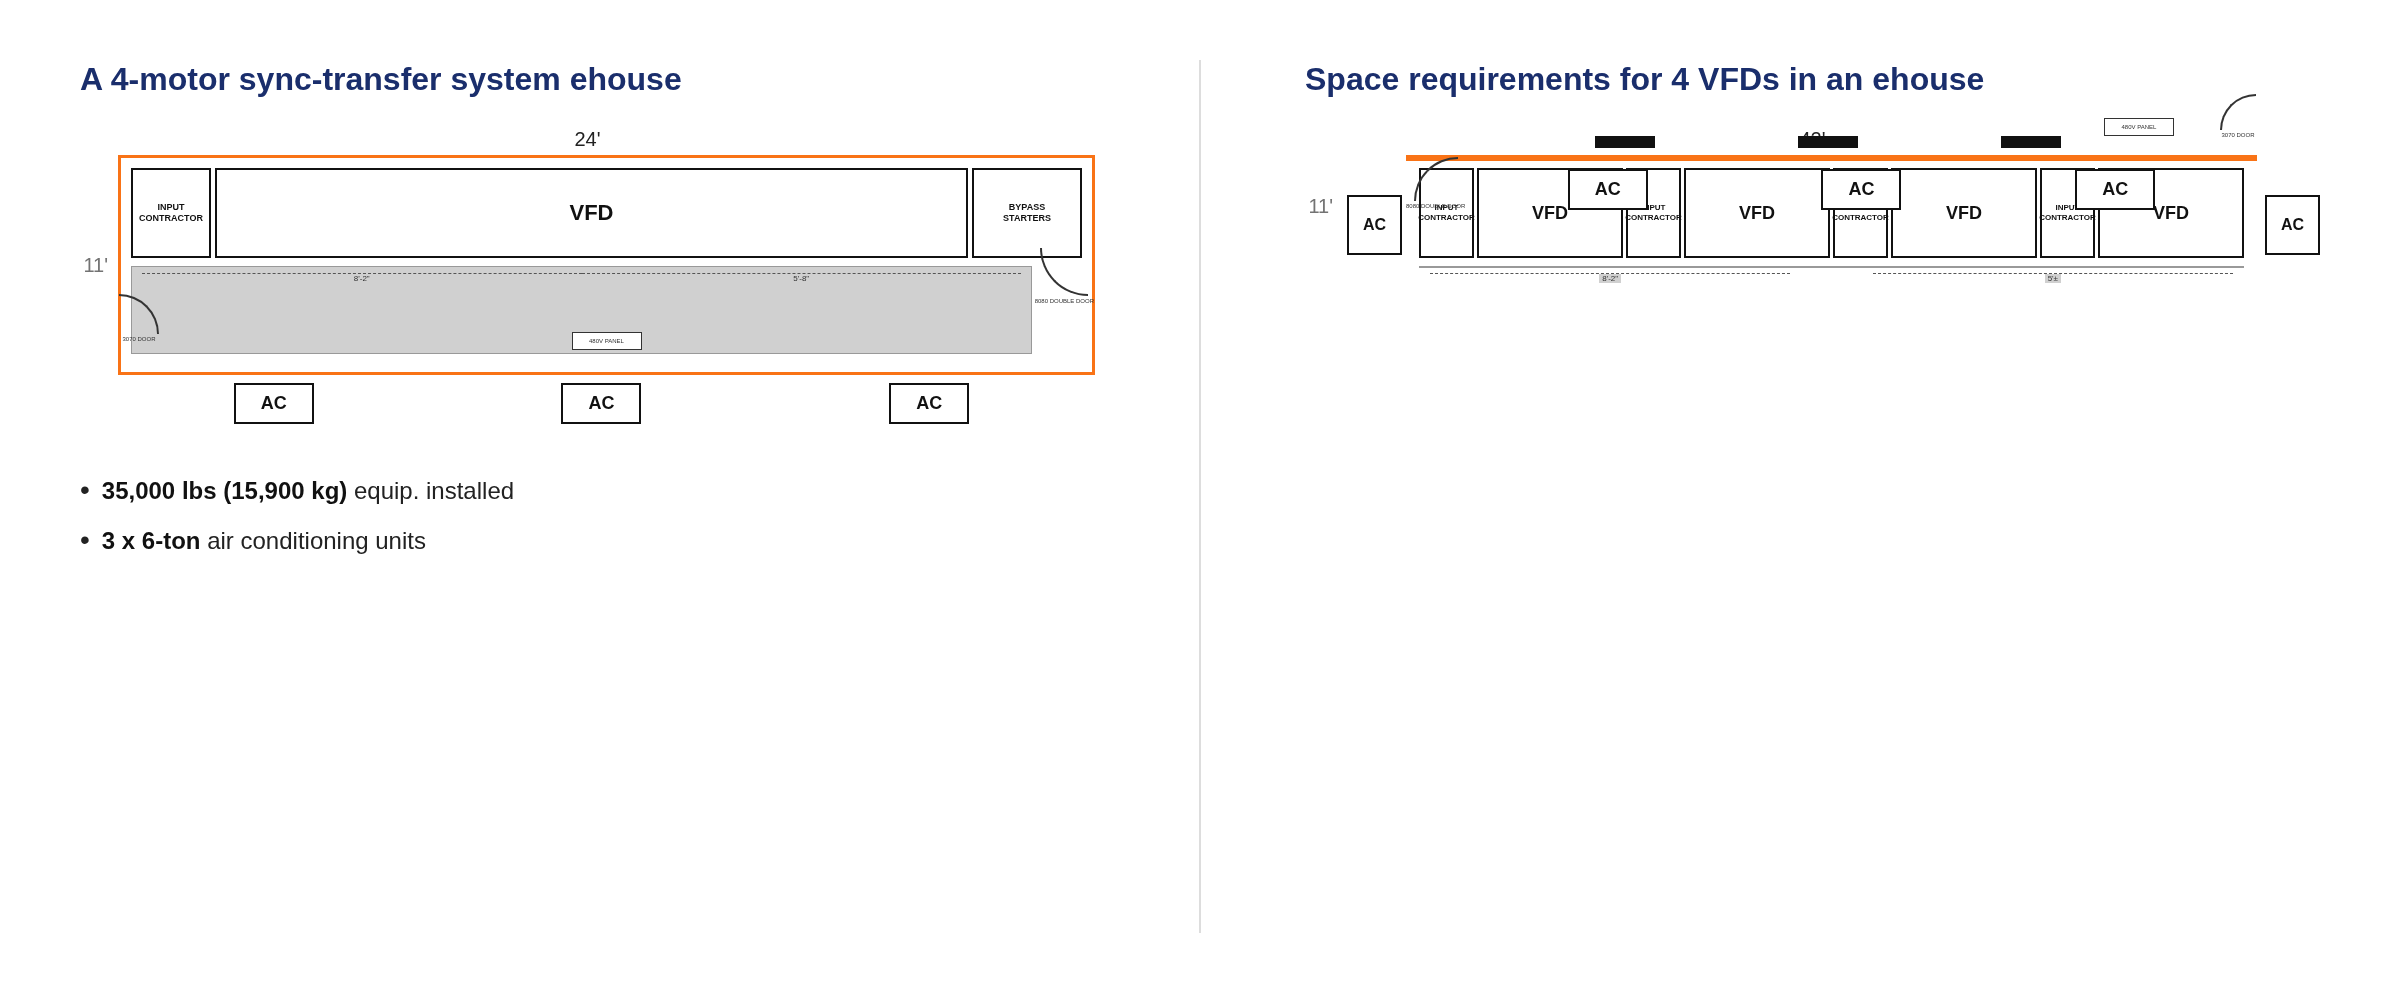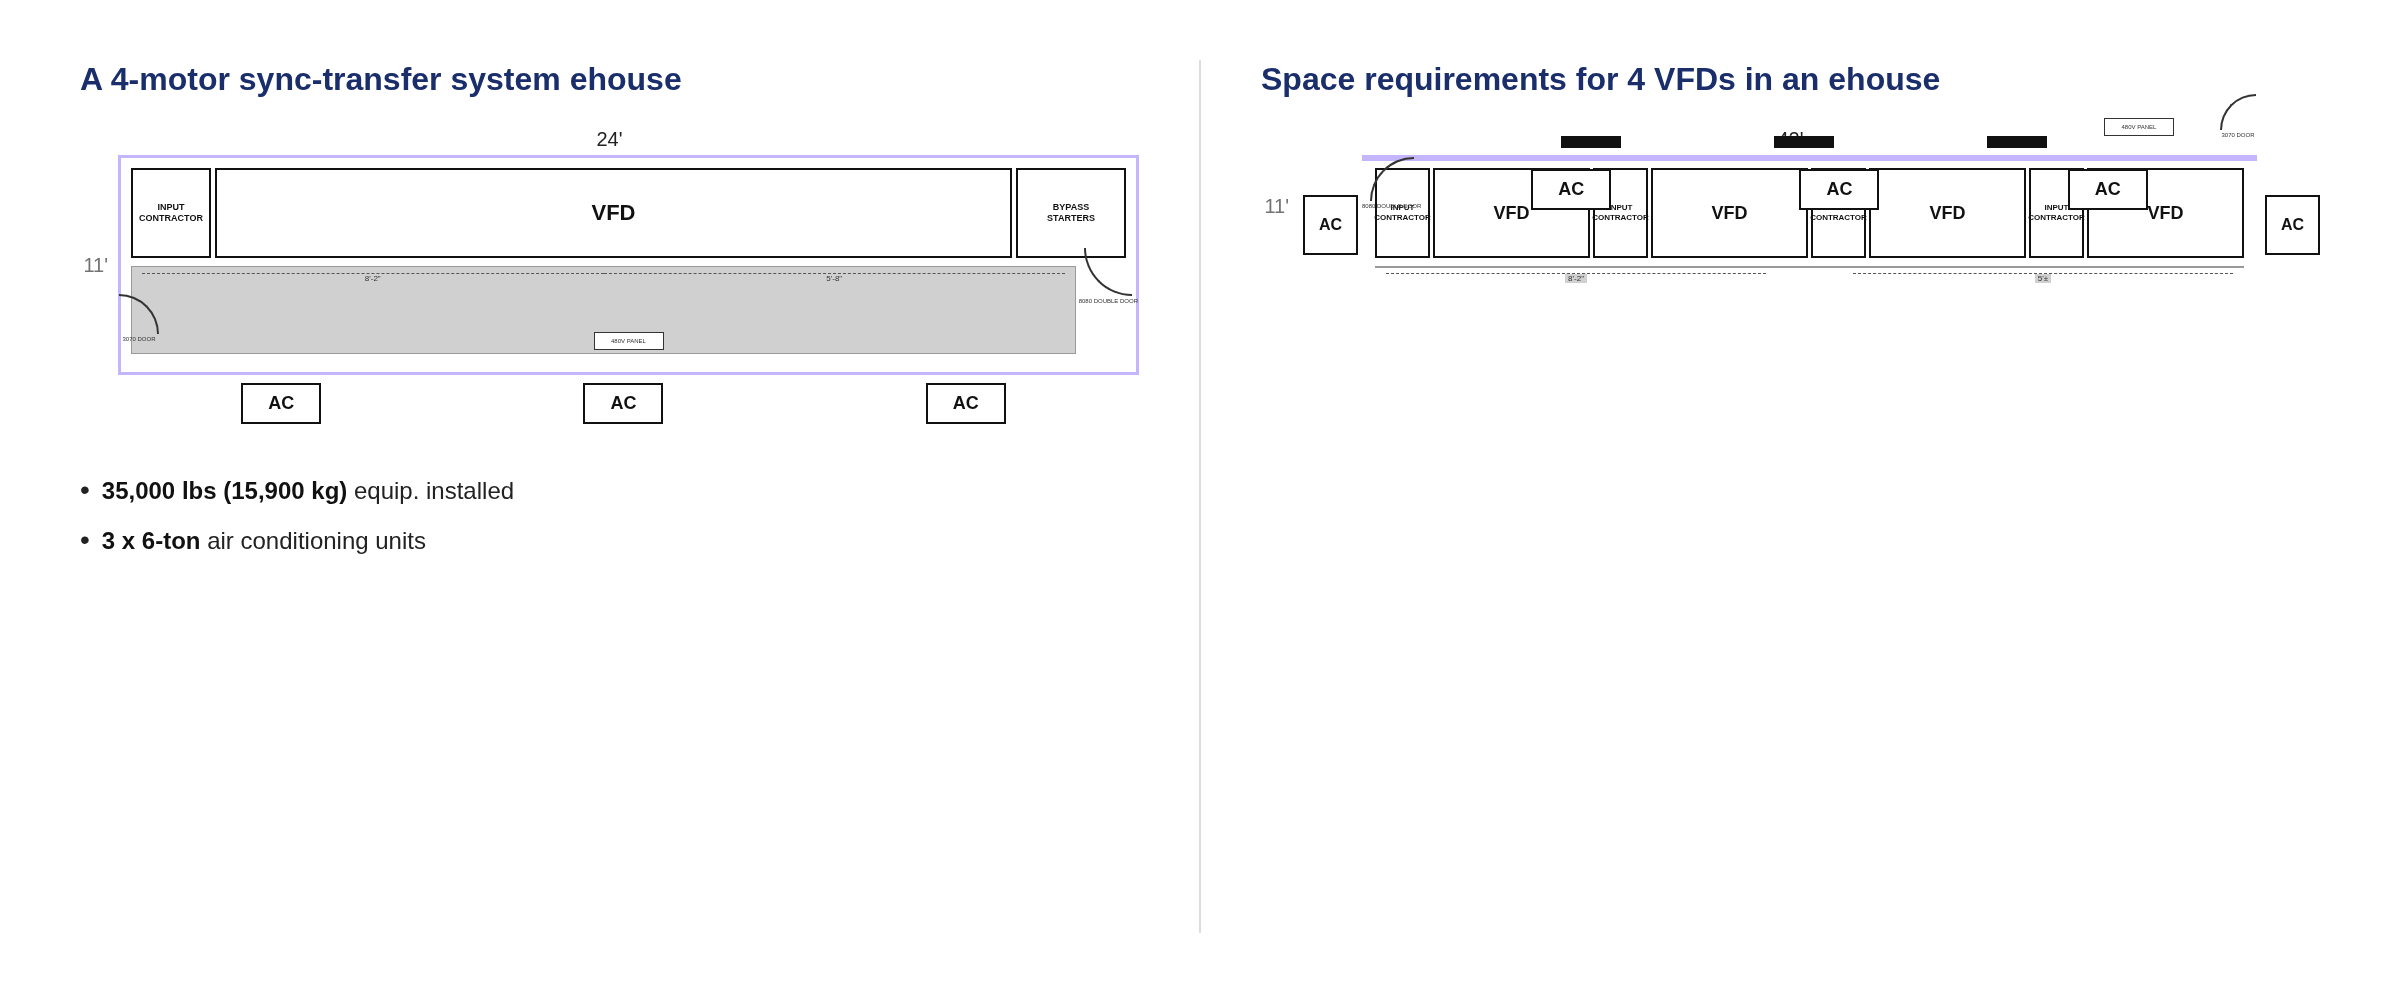--- a/index.html
+++ b/index.html
@@ -12,21 +12,21 @@
       align-items: center;
       justify-content: center;
     }
     .page-container {
       width: 2400px;
       min-height: 993px;
       display: flex;
       flex-direction: row;
       align-items: flex-start;
       padding: 60px 80px;
-      gap: 40px;
+      gap: 84px;
     }
     .diagram-section {
       flex: 1;
       display: flex;
       flex-direction: column;
       align-items: flex-start;
     }
     .section-title {
       font-size: 32px;
       font-weight: 700;
@@ -56,21 +56,21 @@
     .dimension-label-side {
       font-size: 20px;
       color: #737373;
       writing-mode: horizontal-tb;
       margin-right: 6px;
       min-width: 28px;
       text-align: right;
     }
     
     .floorplan-box {
-      border: 3px solid #c4b5fd;
+      border: 3px solid #f97316;
       background: #fff;
       position: relative;
       flex: 1;
       padding-left: 44px;
     }
     
     .fp-left {
       height: 220px;
     }
     

